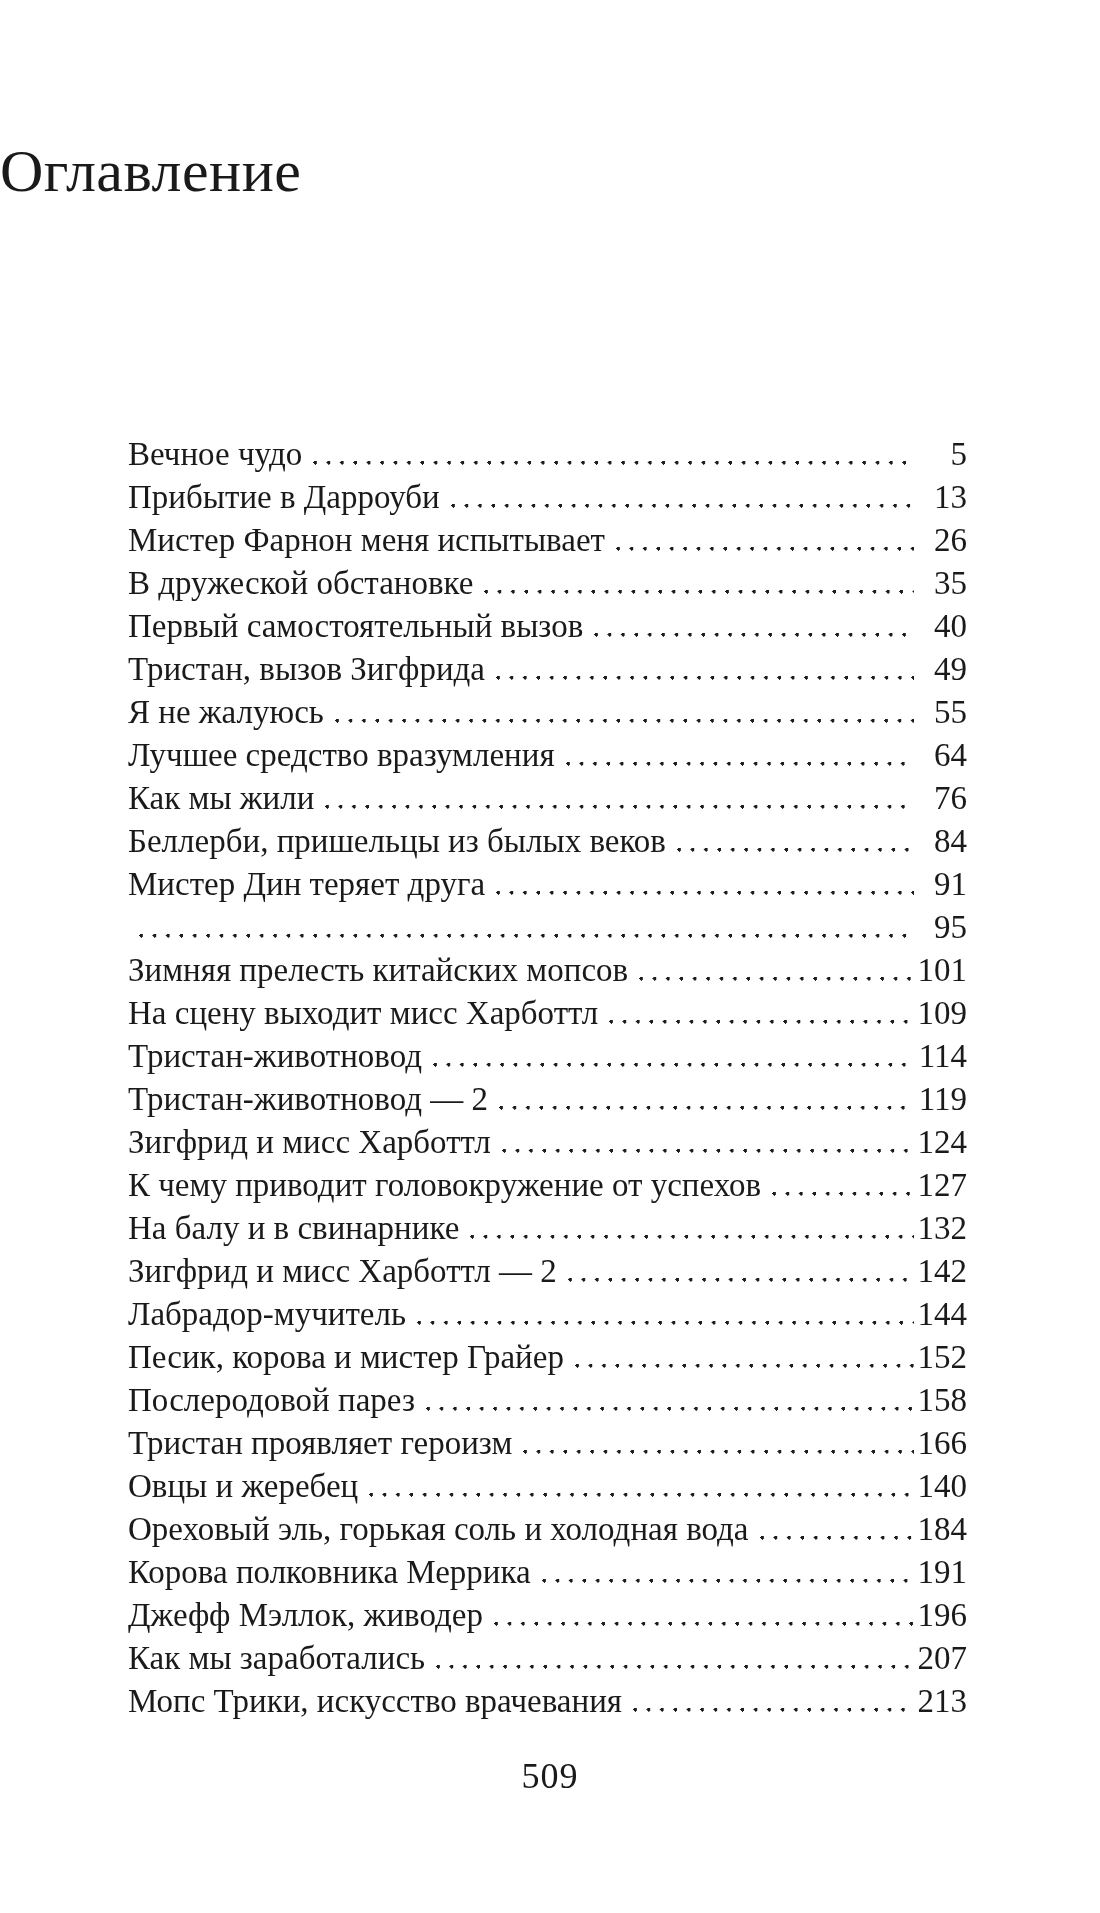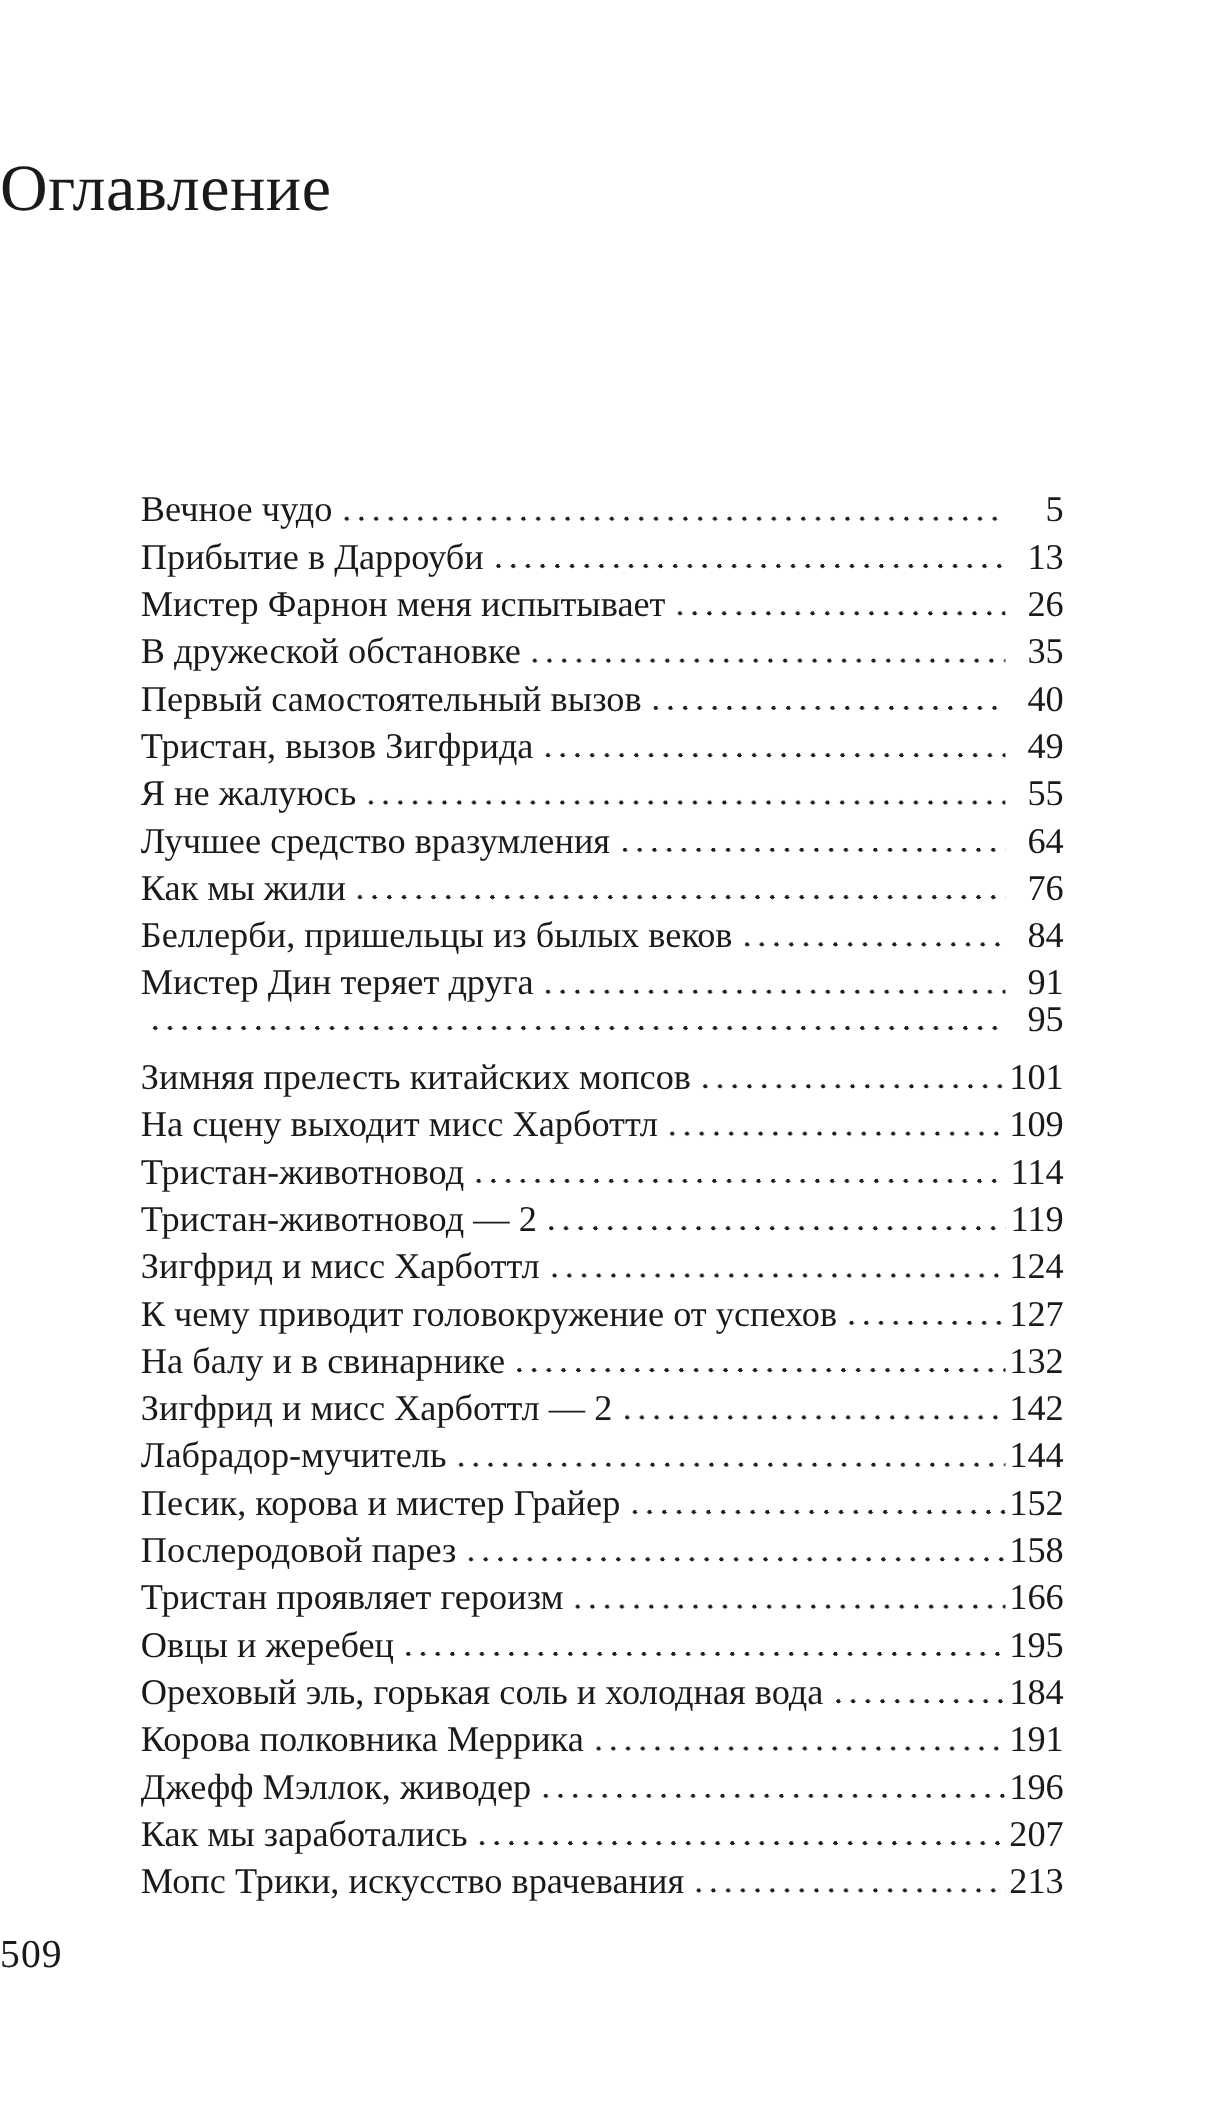--- a/index.html
+++ b/index.html
@@ -38,42 +38,41 @@
   .toc-row {
     display: flex;
     align-items: baseline;
     height: 43px;
     line-height: 43px;
     font-size: 33px;
     white-space: nowrap;
   }
   .entry-title {
     flex: 0 0 auto;
-    margin-top: 10px;
   }
   .leader {
     flex: 1 1 auto;
     height: 5px;
     margin: 0 2px 0 11px;
     background-image: radial-gradient(circle 1.9px at 2.2px 2.7px, #1c1c1c 97%, rgba(0,0,0,0) 100%);
     background-size: 13.4px 5px;
     background-repeat: repeat-x;
     background-position: left bottom;
   }
   .pagenum {
     flex: 0 0 auto;
     min-width: 51px;
     text-align: right;
   }
   .folio {
     position: absolute;
     top: 1755px;
     left: 0;
     width: 100%;
-    text-align: left;
+    text-align: center;
     font-size: 36px;
     line-height: 43px;
     letter-spacing: 1px;
     color: #1a1a1a;
   }
 </style>
 </head>
 <body>
 
 <div class="page">
@@ -218,21 +217,21 @@
 
   <div class="toc-row">
     <span class="entry-title">Тристан проявляет героизм</span>
     <span class="leader"></span>
     <span class="pagenum">166</span>
   </div>
 
   <div class="toc-row">
     <span class="entry-title">Овцы и жеребец</span>
     <span class="leader"></span>
-    <span class="pagenum">195</span>
+    <span class="pagenum">140</span>
   </div>
 
   <div class="toc-row">
     <span class="entry-title">Ореховый эль, горькая соль и холодная вода</span>
     <span class="leader"></span>
     <span class="pagenum">184</span>
   </div>
 
   <div class="toc-row">
     <span class="entry-title">Корова полковника Меррика</span>

